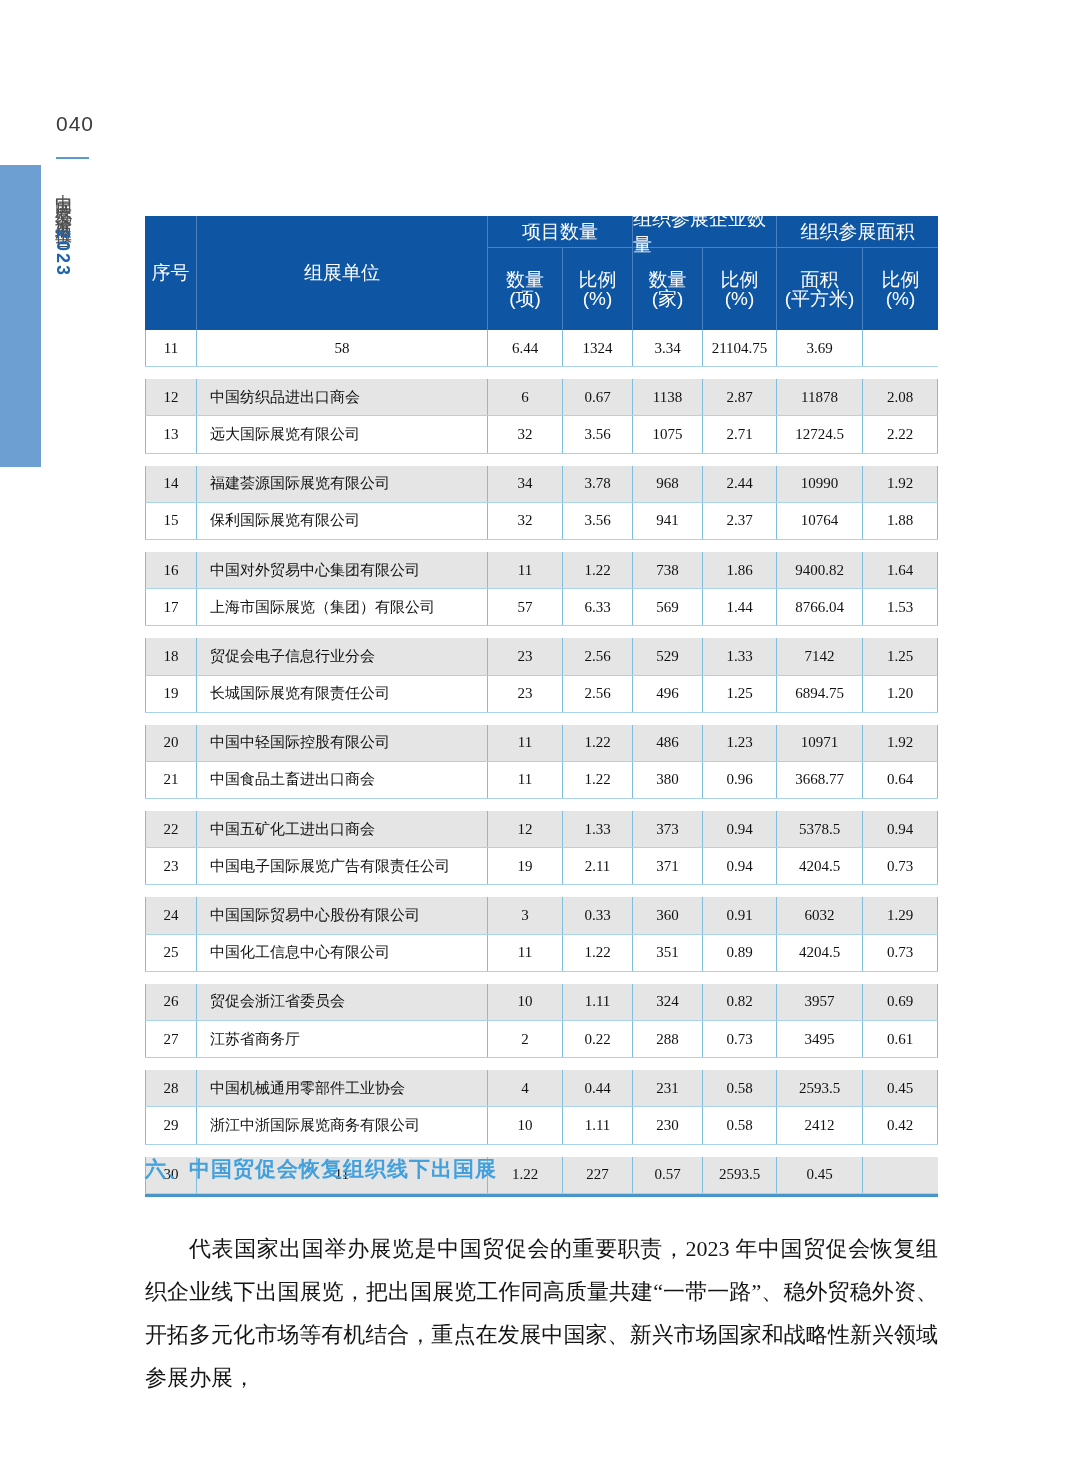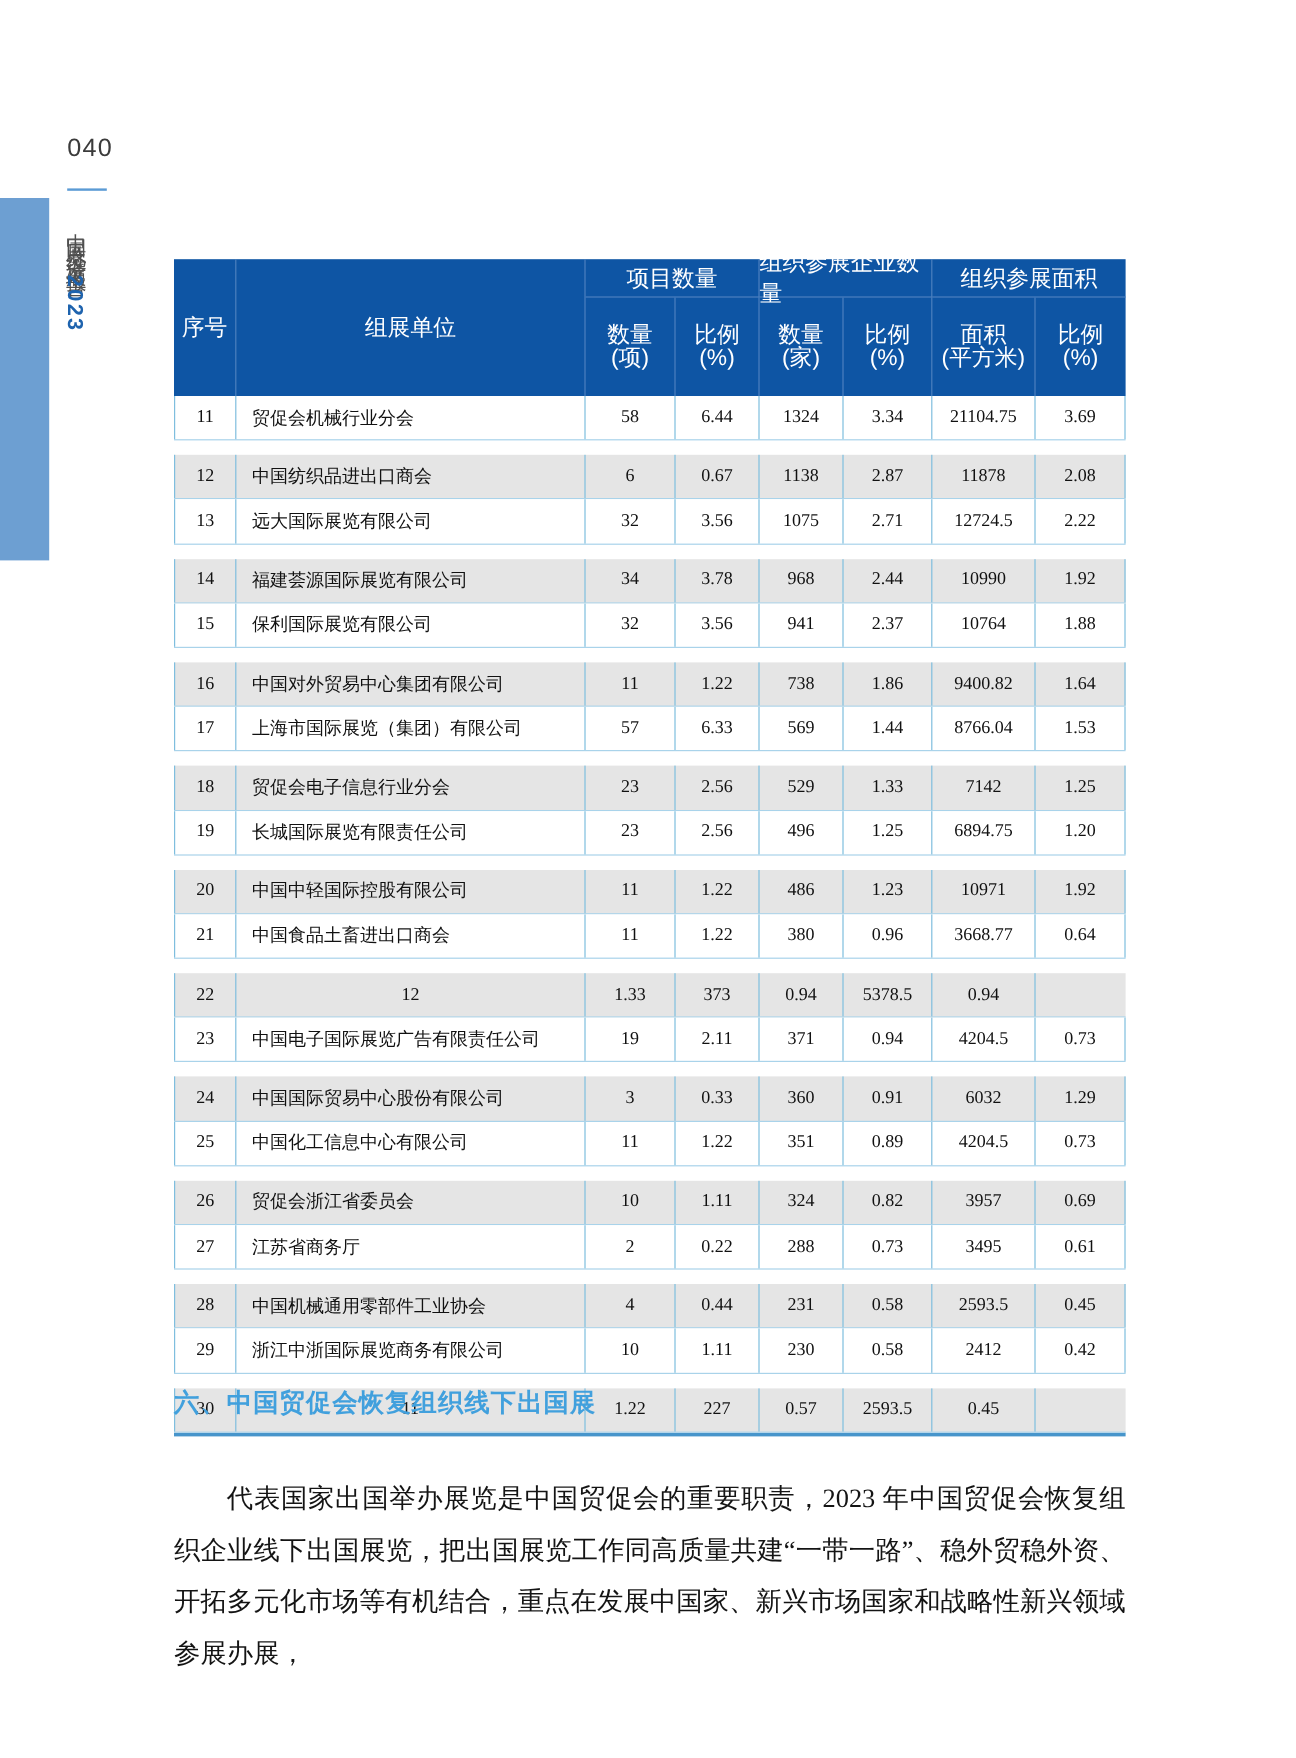--- a/index.html
+++ b/index.html
@@ -146,21 +146,20 @@
       </div>
       <div class="h-sub">
         <span>比例</span>
         <span>(%)</span>
       </div>
     </div>
 
     <div class="tbody">
         <div class="row">
       <div class="c seq">11</div>
-      <div class="c org">贸促会机械行业分会</div>
       <div class="c">58</div>
       <div class="c">6.44</div>
       <div class="c">1324</div>
       <div class="c">3.34</div>
       <div class="c">21104.75</div>
       <div class="c">3.69</div>
     </div>
         <div class="row alt">
       <div class="c seq">12</div>
       <div class="c org">中国纺织品进出口商会</div>
@@ -256,20 +255,21 @@
       <div class="c org">中国食品土畜进出口商会</div>
       <div class="c">11</div>
       <div class="c">1.22</div>
       <div class="c">380</div>
       <div class="c">0.96</div>
       <div class="c">3668.77</div>
       <div class="c">0.64</div>
     </div>
         <div class="row alt">
       <div class="c seq">22</div>
+      <div class="c org">中国五矿化工进出口商会</div>
       <div class="c">12</div>
       <div class="c">1.33</div>
       <div class="c">373</div>
       <div class="c">0.94</div>
       <div class="c">5378.5</div>
       <div class="c">0.94</div>
     </div>
         <div class="row">
       <div class="c seq">23</div>
       <div class="c org">中国电子国际展览广告有限责任公司</div>

